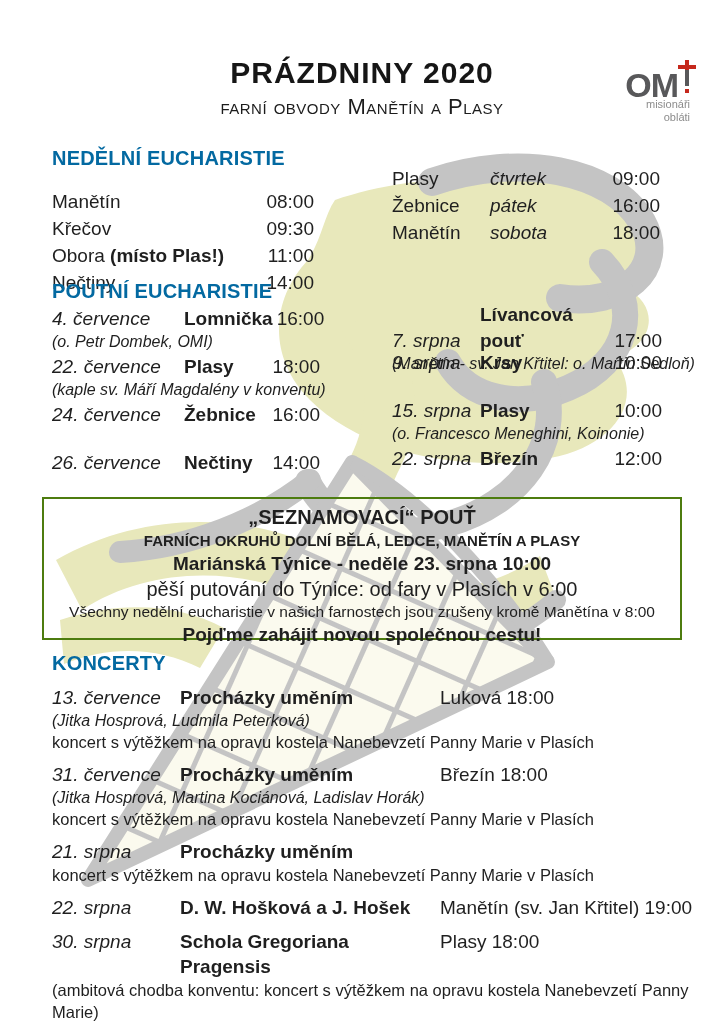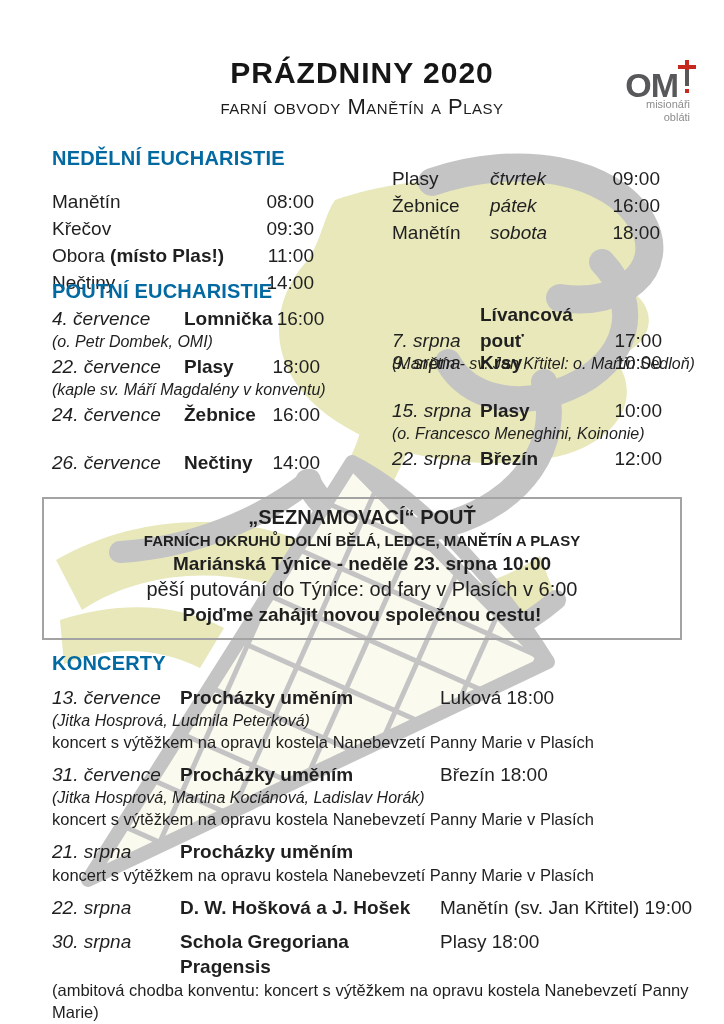--- a/index.html
+++ b/index.html
@@ -58,21 +58,21 @@
   .p-row { display:flex; align-items:flex-end; font-size:19px; line-height:26px; }
   .p-date { font-style:italic; flex:0 0 132px; }
   .pout-right .p-date { flex:0 0 88px; }
   .p-place { font-weight:700; flex:1 1 auto; }
   .p-time { margin-left:4px; text-align:right; }
   .p-note { font-size:16px; font-style:italic; line-height:20px; white-space:nowrap; }
 
   
   .box {
     position:absolute; left:42px; top:497px; width:640px; height:143px;
-    border:2px solid #a3a3a3; text-align:center; padding-top:6px;
+    border:2px solid #4d7c0f; text-align:center; padding-top:6px;
   }
   .box-l1 { font-size:20px;   font-weight:700; line-height:24px; }
   .box-l2 { font-size:15px; font-weight:700; line-height:23px; }
   .box-l3 { font-size:19px;   font-weight:700; line-height:24px; }
   .box-l4 { font-size:20px;   line-height:26px; }
   .box-l5 { font-size:15.5px; line-height:20px; }
   .box-l6 { font-size:19px;   font-weight:700; line-height:25px; }
 
   
   .concerts { position:absolute; left:52px; top:652px; width:648px; }
@@ -253,20 +253,21 @@
           <span class="p-time">12:00</span>
         </div>
       </div>
     </div>
 
     <div class="box">
       <div class="box-l1">„SEZNAMOVACÍ“ POUŤ</div>
       <div class="box-l2">FARNÍCH OKRUHŮ DOLNÍ BĚLÁ, LEDCE, MANĚTÍN A PLASY</div>
       <div class="box-l3">Mariánská Týnice - neděle 23. srpna 10:00</div>
       <div class="box-l4">pěší putování do Týnice: od fary v Plasích v 6:00</div>
+      <div class="box-l5">Všechny nedělní eucharistie v našich farnostech jsou zrušeny kromě Manětína v 8:00</div>
       <div class="box-l6">Pojďme zahájit novou společnou cestu!</div>
     </div>
 
     <div class="concerts">
       <div class="sec-heading">KONCERTY</div>
 
       <div class="c-entry">
         <div class="c-row">
           <span class="c-date">13. července</span>
           <span class="c-title">Procházky uměním</span>

